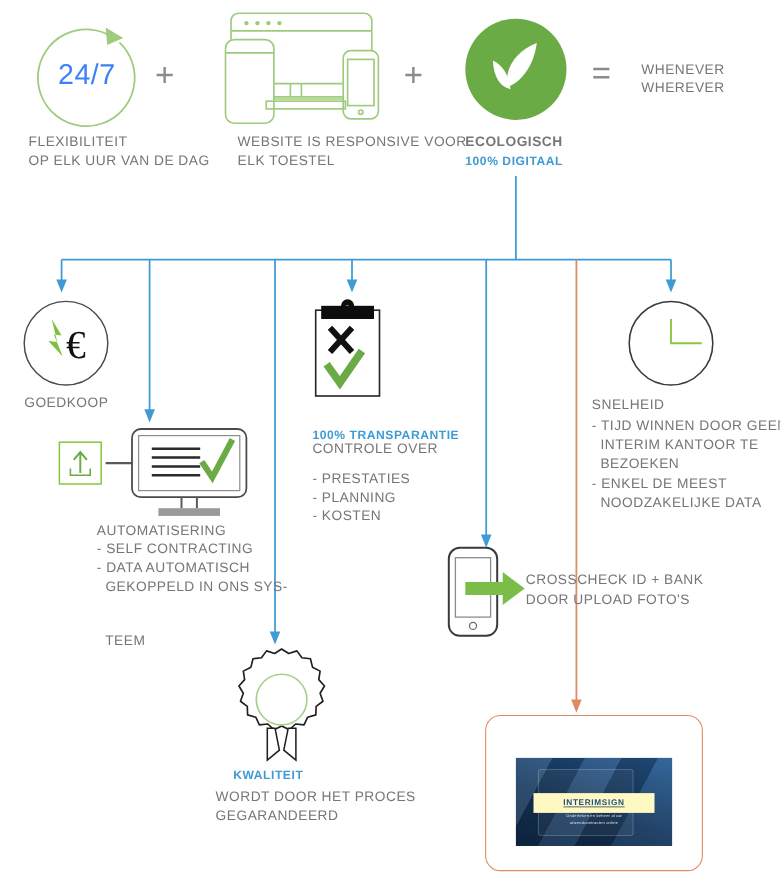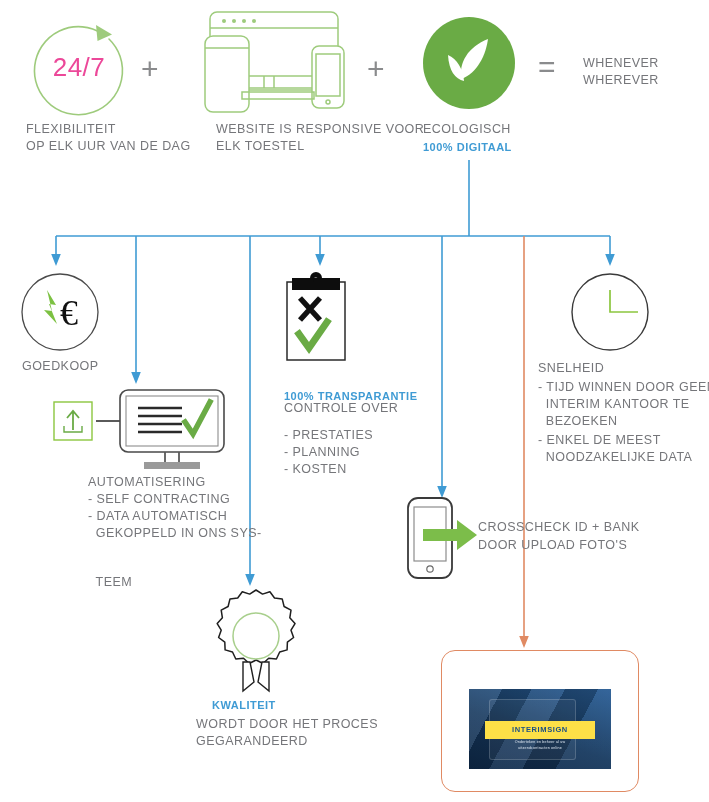--- a/index.html
+++ b/index.html
@@ -5,36 +5,36 @@
   html,body{margin:0;padding:0;background:#ffffff;}
   body{
     width:709px;height:802px;position:relative;overflow:hidden;
     font-family:"Liberation Sans","DejaVu Sans",sans-serif;
     color:#6f7072;
   }
   .abs{position:absolute;}
   .txt{font-size:12.5px;letter-spacing:.45px;line-height:17px;color:#75767a;white-space:pre;}
   .txt-blue{font-size:11px;letter-spacing:.5px;line-height:17px;color:#3f9bd4;font-weight:bold;white-space:pre;}
   .txt-orange{font-size:13px;letter-spacing:1.1px;color:#e08a63;white-space:pre;}
-  .big247{font-size:26px;color:#ec4899;letter-spacing:.5px;}
+  .big247{font-size:26px;color:#3b82f6;letter-spacing:.5px;}
   .plus{font-size:30px;color:#8a8b8d;font-weight:300;line-height:1;}
   .eqsign{font-size:30px;color:#8a8b8d;font-weight:300;line-height:1;}
   svg{display:block;overflow:visible;}
   .lines{position:absolute;left:0;top:0;width:709px;height:802px;pointer-events:none;}
   .card{
     position:absolute;border:1.6px solid #e08a63;border-radius:14px;background:#fff;
   }
   .shot{position:absolute;background:#163a63;overflow:hidden;}
   .shot .bandA{position:absolute;left:0;top:0;right:0;bottom:0;
     background:
       linear-gradient(118deg,rgba(255,255,255,.10) 0 18%,rgba(0,0,0,.18) 18% 34%,rgba(255,255,255,.07) 34% 52%,rgba(0,0,0,.22) 52% 70%,rgba(255,255,255,.05) 70% 100%),
       linear-gradient(200deg,#2a5e96 0%,#16395f 55%,#0f2a4a 100%);
   }
   .shot .tabletbox{position:absolute;left:14%;top:12%;width:60%;height:74%;border:1px solid rgba(255,255,255,.18);border-radius:3px;background:rgba(255,255,255,.05);}
-  .logoband{position:absolute;left:11%;right:11%;top:40%;height:22%;background:#fde047;display:flex;align-items:center;justify-content:center;}
+  .logoband{position:absolute;left:11%;right:11%;top:40%;height:22%;background:#fef9c3;display:flex;align-items:center;justify-content:center;text-decoration:underline;}
   .logoband span{color:#1b4f84;font-weight:bold;font-size:7.5px;letter-spacing:.6px;}
   .shot .tag{position:absolute;left:6%;right:6%;top:64%;text-align:center;color:#dfe9f3;font-size:3.6px;line-height:5.6px;letter-spacing:.2px;}
 </style>
 </head>
 <body>
 
 <svg class="lines" viewBox="0 0 709 802">
   <g stroke="#3f9bd4" stroke-width="1.6" fill="none">
     <line x1="469" y1="160" x2="469" y2="236"></line>
     <line x1="56" y1="236" x2="610" y2="236"></line>
@@ -100,21 +100,21 @@
 
 <div class="abs plus" style="left:367px;top:54px;">+</div>
 
 <div class="abs" style="left:423px;top:17px;width:92px;height:92px;">
   <svg width="92" height="92" viewBox="0 0 92 92">
     <circle cx="46" cy="46" r="46" fill="#6aab45"></circle>
     <path d="M65 22 C45 30 36 45 38 62 C50 58 62 44 65 22 Z" fill="#ffffff"></path>
     <path d="M25 38 C26 54 32 62 41 64 C40 52 34 42 25 38 Z" fill="#ffffff"></path>
   </svg>
 </div>
-<div class="abs txt" style="left:423px;top:121px;">ECOLOGISCH</div>
+<div class="abs txt" style="left:423px;top:121px;font-weight:bold;">ECOLOGISCH</div>
 <div class="abs txt-blue" style="left:423px;top:139px;">100% DIGITAAL</div>
 
 <div class="abs eqsign" style="left:538px;top:52px;">=</div>
 
 <div class="abs txt" style="left:583px;top:55px;">WHENEVER</div>
 <div class="abs txt" style="left:583px;top:72px;">WHEREVER</div>
 
 <div class="abs" style="left:20px;top:272px;width:80px;height:80px;">
   <svg width="80" height="80" viewBox="0 0 80 80">
     <circle cx="40" cy="40" r="38" stroke="#4a4a4a" stroke-width="1.3" fill="none"></circle>

